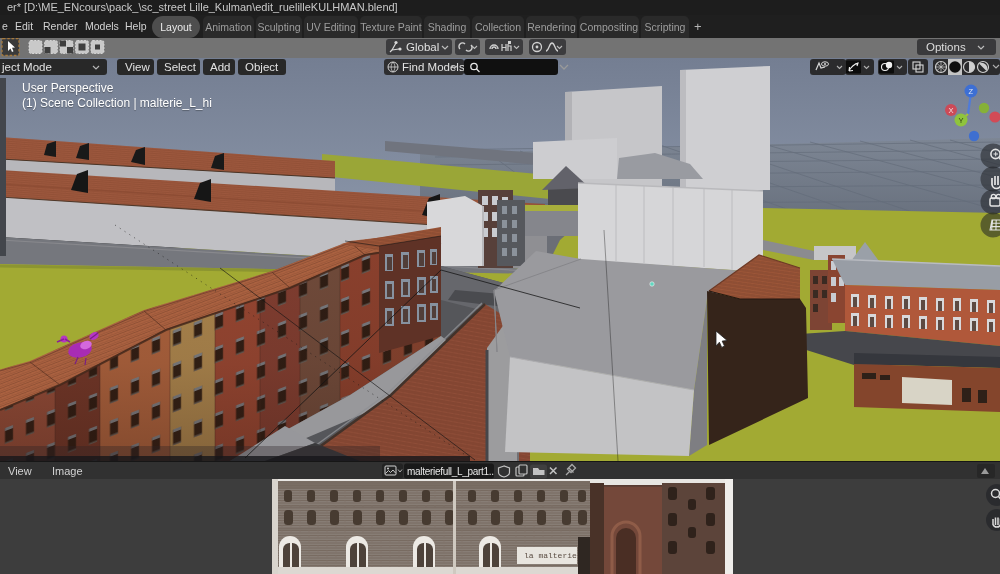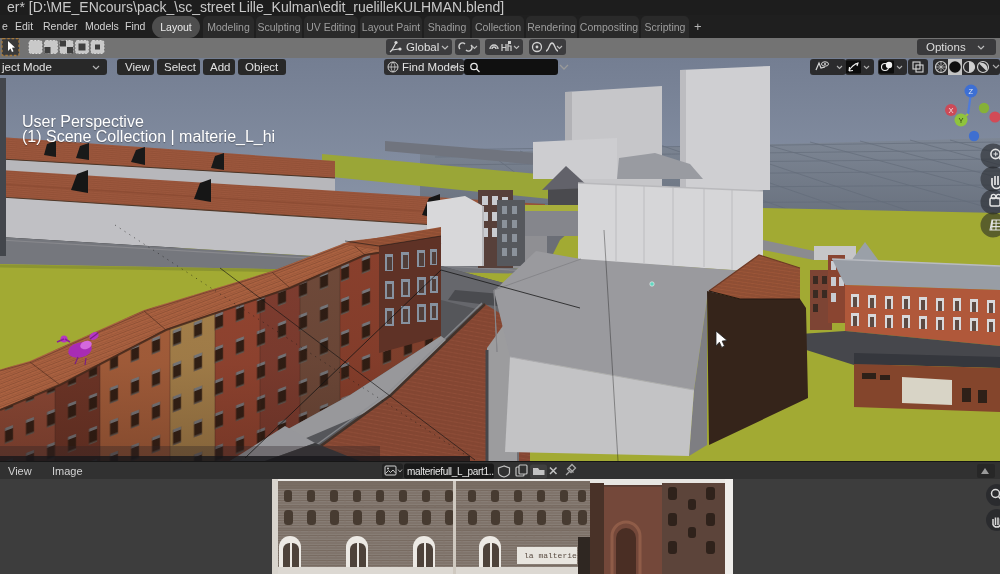--- a/index.html
+++ b/index.html
@@ -1,45 +1,45 @@
 <!DOCTYPE html>
 <html><head>
 <meta charset="utf-8">
 <style>
   html,body{margin:0;padding:0;background:#1e1e1e;}
   *{box-sizing:border-box;}
   #app{position:relative;width:1000px;height:574px;overflow:hidden;font-family:"Liberation Sans",sans-serif;background:#2c2c2c;}
-  .titlebar{position:absolute;left:0;top:0;width:1000px;height:15px;background:#1d1d1d;color:#c9c9c9;font-size:14px;line-height:15px;white-space:nowrap;}
+  .titlebar{position:absolute;left:0;top:0;width:1000px;height:15px;background:#1d1d1d;color:#c9c9c9;font-size:11px;line-height:15px;white-space:nowrap;}
   .menubar{position:absolute;left:0;top:15px;width:1000px;height:23px;background:#1f1f1f;}
   .menu-item{position:absolute;top:0;height:23px;line-height:23px;color:#d2d2d2;font-size:10.5px;white-space:nowrap;}
   .tab{position:absolute;top:1px;height:22px;line-height:22px;color:#9d9d9d;font-size:10.5px;background:#2a2a2a;border-radius:5px 5px 0 0;text-align:center;white-space:nowrap;overflow:hidden;}
   .tab.active{background:#4e4e4e;color:#e9e9e9;border-radius:11px;}
   .toolbar{position:absolute;left:0;top:38px;width:1000px;height:20px;background:#737373;}
   .viewport{position:absolute;left:0;top:58px;width:1000px;height:403px;overflow:hidden;}
-  .overlaytext{position:absolute;color:#ffffff;font-size:16px;text-shadow:0 1px 1px rgba(0,0,0,0.35);margin-top:32px;}
+  .overlaytext{position:absolute;color:#ffffff;font-size:12px;text-shadow:0 1px 1px rgba(0,0,0,0.35);}
   .bottombar{position:absolute;left:0;top:461px;width:1000px;height:18px;background:#313131;border-top:1px solid #161616;}
   .bbitem{position:absolute;top:0;height:18px;line-height:18px;color:#d2d2d2;font-size:11px;}
   .imgeditor{position:absolute;left:0;top:479px;width:1000px;height:95px;background:#3d3d3d;text-align:right;}
 </style>
 </head>
 <body>
 <div id="app">
   <div class="titlebar"><span style="margin-left:7px">er* [D:\ME_ENcours\pack_\sc_street Lille_Kulman\edit_ruelilleKULHMAN.blend]</span></div>
 
   <div class="menubar">
     <div class="menu-item" style="left:2px">e</div>
     <div class="menu-item" style="left:15px">Edit</div>
     <div class="menu-item" style="left:43px">Render</div>
     <div class="menu-item" style="left:85px">Models</div>
-    <div class="menu-item" style="left:125px">Find</div>
+    <div class="menu-item" style="left:125px">Help</div>
     <div class="tab active" style="left:152px;width:48px">Layout</div>
-    <div class="tab" style="left:203px;width:51px">Modeling</div>
+    <div class="tab" style="left:203px;width:51px">Animation</div>
     <div class="tab" style="left:256px;width:46px">Sculpting</div>
     <div class="tab" style="left:304px;width:54px">UV Editing</div>
-    <div class="tab" style="left:360px;width:62px">Layout Paint</div>
+    <div class="tab" style="left:360px;width:62px">Texture Paint</div>
     <div class="tab" style="left:424px;width:46px">Shading</div>
     <div class="tab" style="left:472px;width:52px">Collection</div>
     <div class="tab" style="left:526px;width:51px">Rendering</div>
     <div class="tab" style="left:579px;width:60px">Compositing</div>
     <div class="tab" style="left:641px;width:48px">Scripting</div>
     <div class="menu-item" style="left:694px;color:#b5b5b5;font-size:13px">+</div>
   </div>
 
   <div class="toolbar" id="toolbarrow">
     <svg width="1000" height="20" viewBox="0 0 1000 20" style="position:absolute;left:0;top:0">

